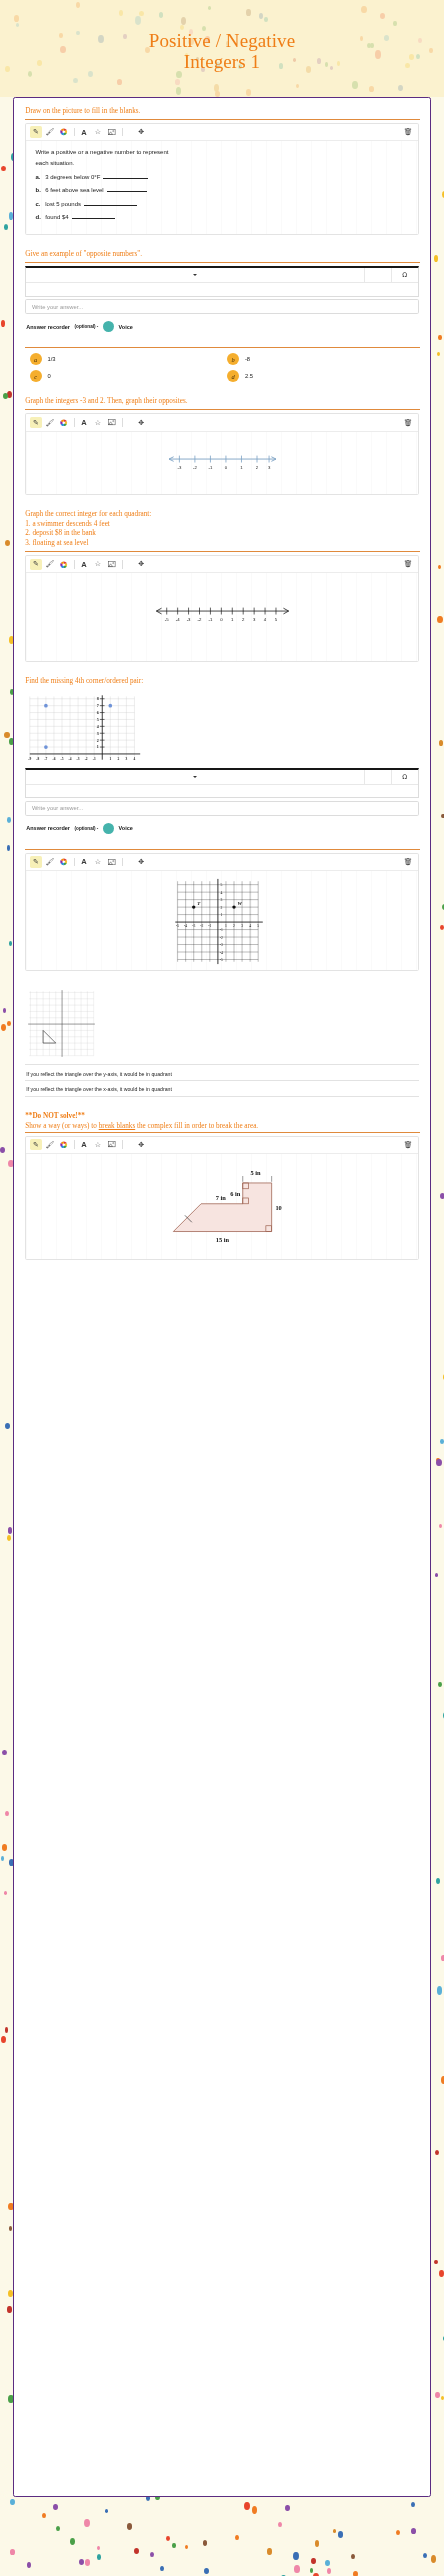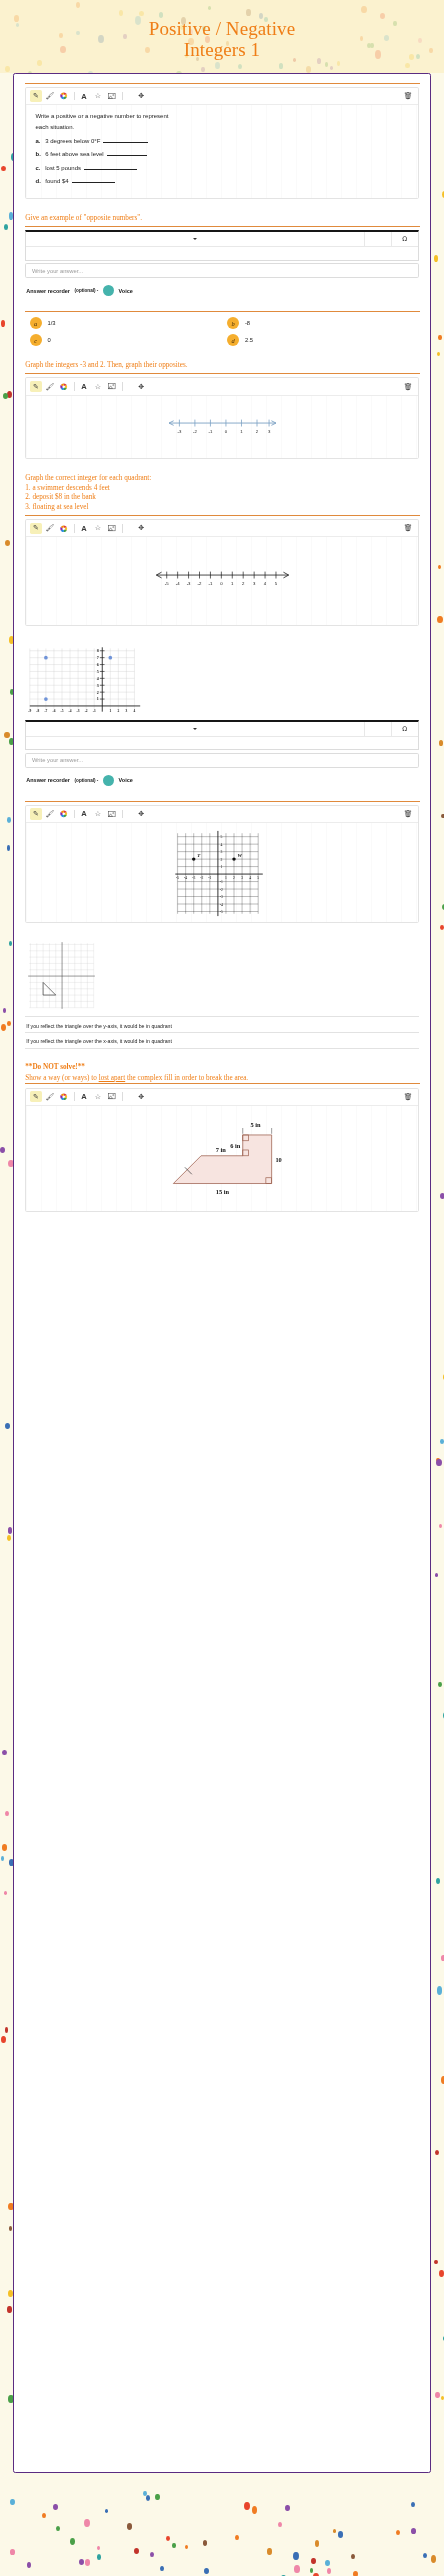--- a/index.html
+++ b/index.html
@@ -30,21 +30,21 @@
   
   .title-banner {
     position: relative;
     z-index: 2;
     margin: 0;
     padding: 14px 23px 8px 23px;
     background: rgba(250,240,200,0.80);
     text-align: center;
   }
   .title-banner h1 {
-    margin: 4px;
+    margin: 16px;
     font-family: "Liberation Serif", serif;
     font-size: 19px;
     font-weight: 400;
     line-height: 1.12;
     color: #ef7e17;
     letter-spacing: 0.1px;
   }
 
   
   .sheet {
@@ -476,20 +476,21 @@
   <div class="title-banner">
     <h1>
       <span>Positive / Negative</span><br>
       <span>Integers 1</span>
     </h1>
   </div>
 
   <div class="sheet">
 
     <div class="q">
+      <div class="q-title">Draw on the picture to fill in the blanks.</div>
       <div class="q-rule"></div>
       <div class="canvas-box">
         <div class="toolbar">
           <div class="tool active">✎</div>
           <div class="tool">🖌</div>
           <div class="tool">
             <svg width="7.5" height="7.5" viewBox="0 0 20 20">
               <circle cx="10" cy="10" r="9" fill="#ddd"></circle>
               <path d="M10 10 L10 1 A9 9 0 0 1 17.8 5.5 Z" fill="#e53935"></path>
               <path d="M10 10 L17.8 5.5 A9 9 0 0 1 17.8 14.5 Z" fill="#fbc02d"></path>
@@ -732,20 +733,21 @@
                 <text x="199" y="31">4</text>
                 <text x="218" y="31">5</text>
               </g>
             </svg>
           </div>
         </div>
       </div>
     </div>
 
     <div class="q">
+      <div class="q-title">Find the missing 4th corner/ordered pair:</div>
       <div class="grid-wrap left">
         <svg class="grid" width="116" height="69" viewBox="0 0 200 120">
           <g stroke="#c9c9c9" stroke-width="0.6">
             <line x1="4" y1="6" x2="4" y2="112"></line>
             <line x1="18" y1="6" x2="18" y2="112"></line>
             <line x1="32" y1="6" x2="32" y2="112"></line>
             <line x1="46" y1="6" x2="46" y2="112"></line>
             <line x1="60" y1="6" x2="60" y2="112"></line>
             <line x1="74" y1="6" x2="74" y2="112"></line>
             <line x1="88" y1="6" x2="88" y2="112"></line>
@@ -967,21 +969,21 @@
       <div class="hr-thin"></div>
       <div class="plain-line">If you reflect the triangle over the x-axis, it would be in quadrant</div>
       <div class="hr-thin"></div>
     </div>
 
     <div class="q" style="margin-top:12.7px">
       <div class="donot">
         <b>**Do NOT solve!**</b>
       </div>
       <div class="donot" style="margin-top:2.3px">
-        <span>Show a way (or ways) to </span><u>lost apart</u><span> the complex fill in</span>
+        <span>Show a way (or ways) to </span><u>break blanks</u><span> the complex fill in</span>
         <span class="line2">order to break the area.</span>
       </div>
       <div class="q-rule" style="margin-top:1.7px"></div>
 
       <div class="canvas-box">
         <div class="toolbar">
           <div class="tool active">✎</div>
           <div class="tool">🖌</div>
           <div class="tool">
             <svg width="7.5" height="7.5" viewBox="0 0 20 20">

